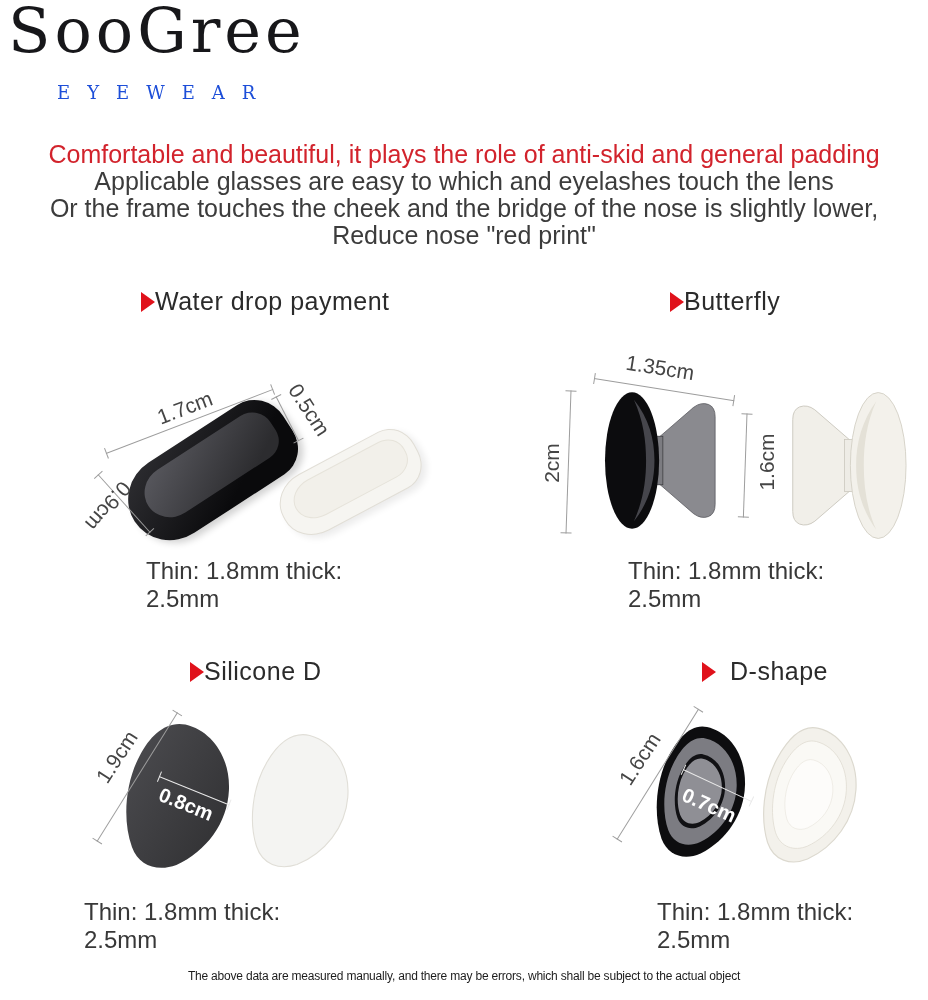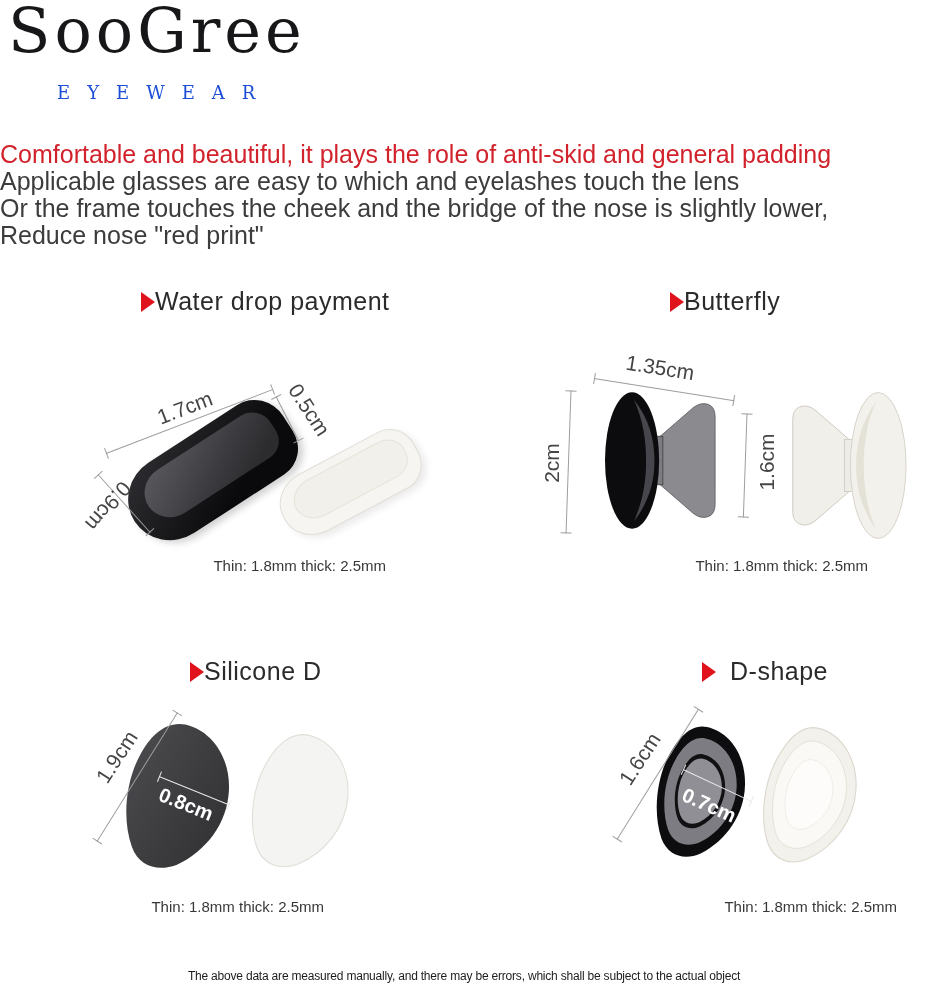--- a/index.html
+++ b/index.html
@@ -6,21 +6,21 @@
   #canvas{position:relative;width:928px;height:1000px;background:#ffffff;overflow:hidden;
           font-family:"Liberation Sans", sans-serif;color:#2e2e2e;}
 
   
   .logo{position:absolute;left:8px;top:-6px;font-family:"DejaVu Serif", serif;
         font-size:62px;letter-spacing:4px;color:#17171a;font-weight:400;}
   .logo-sub{position:absolute;left:57px;top:82px;font-family:"DejaVu Serif", serif;
         font-size:18px;letter-spacing:17px;color:#1d4ed8;}
 
   
-  .intro{position:absolute;left:0;top:141px;width:928px;line-height:27px;}
+  .intro{position:absolute;left:0;top:141px;width:928px;text-align:center;line-height:27px;}
   .intro .hl{color:#d2232c;font-size:25px;}
   .intro .ln{color:#3c3c3c;font-size:25px;}
 
   
   .sec-head{position:absolute;display:flex;align-items:center;}
   .tri{width:0;height:0;border-top:10px solid transparent;border-bottom:10px solid transparent;
        border-left:14px solid #e0121b;}
   .sec-title{font-size:25px;color:#2b2b2b;letter-spacing:0.5px;}
 
   
@@ -28,21 +28,21 @@
   .mline::before,.mline::after{content:"";position:absolute;top:-5px;width:1px;height:11px;background:#9d9d9d;}
   .mline::before{left:0;} .mline::after{right:0;}
   .mline.white{background:#e9e9e9;}
   .mline.white::before,.mline.white::after{background:#e9e9e9;}
 
   
   .mlabel{position:absolute;font-size:21px;color:#454545;text-align:center;z-index:6;white-space:nowrap;}
   .mlabel.white{color:#ffffff;font-weight:600;font-size:20px;}
 
   
-  .thick{position:absolute;width:240px;text-align:right;font-size:15px;color:#383838;}
+  .thick{position:absolute;width:240px;text-align:left;font-size:24px;color:#383838;}
   .footer-note{position:absolute;left:0;top:969px;width:928px;text-align:center;
                font-size:12px;color:#1c1c1c;letter-spacing:-0.2px;}
 
   
   .pad{position:absolute;z-index:1;}
   .drop-black{left:120px;top:430px;width:182px;height:84px;transform:rotate(-33deg);
       background:linear-gradient(150deg,#303034 0%,#0a0a0c 70%);
       border-radius:46px 34px 32px 46px / 44px 36px 34px 44px;
       box-shadow:3px 5px 7px rgba(0,0,0,0.18);}
   .drop-black .inner{position:absolute;left:20px;top:11px;right:14px;bottom:22px;

